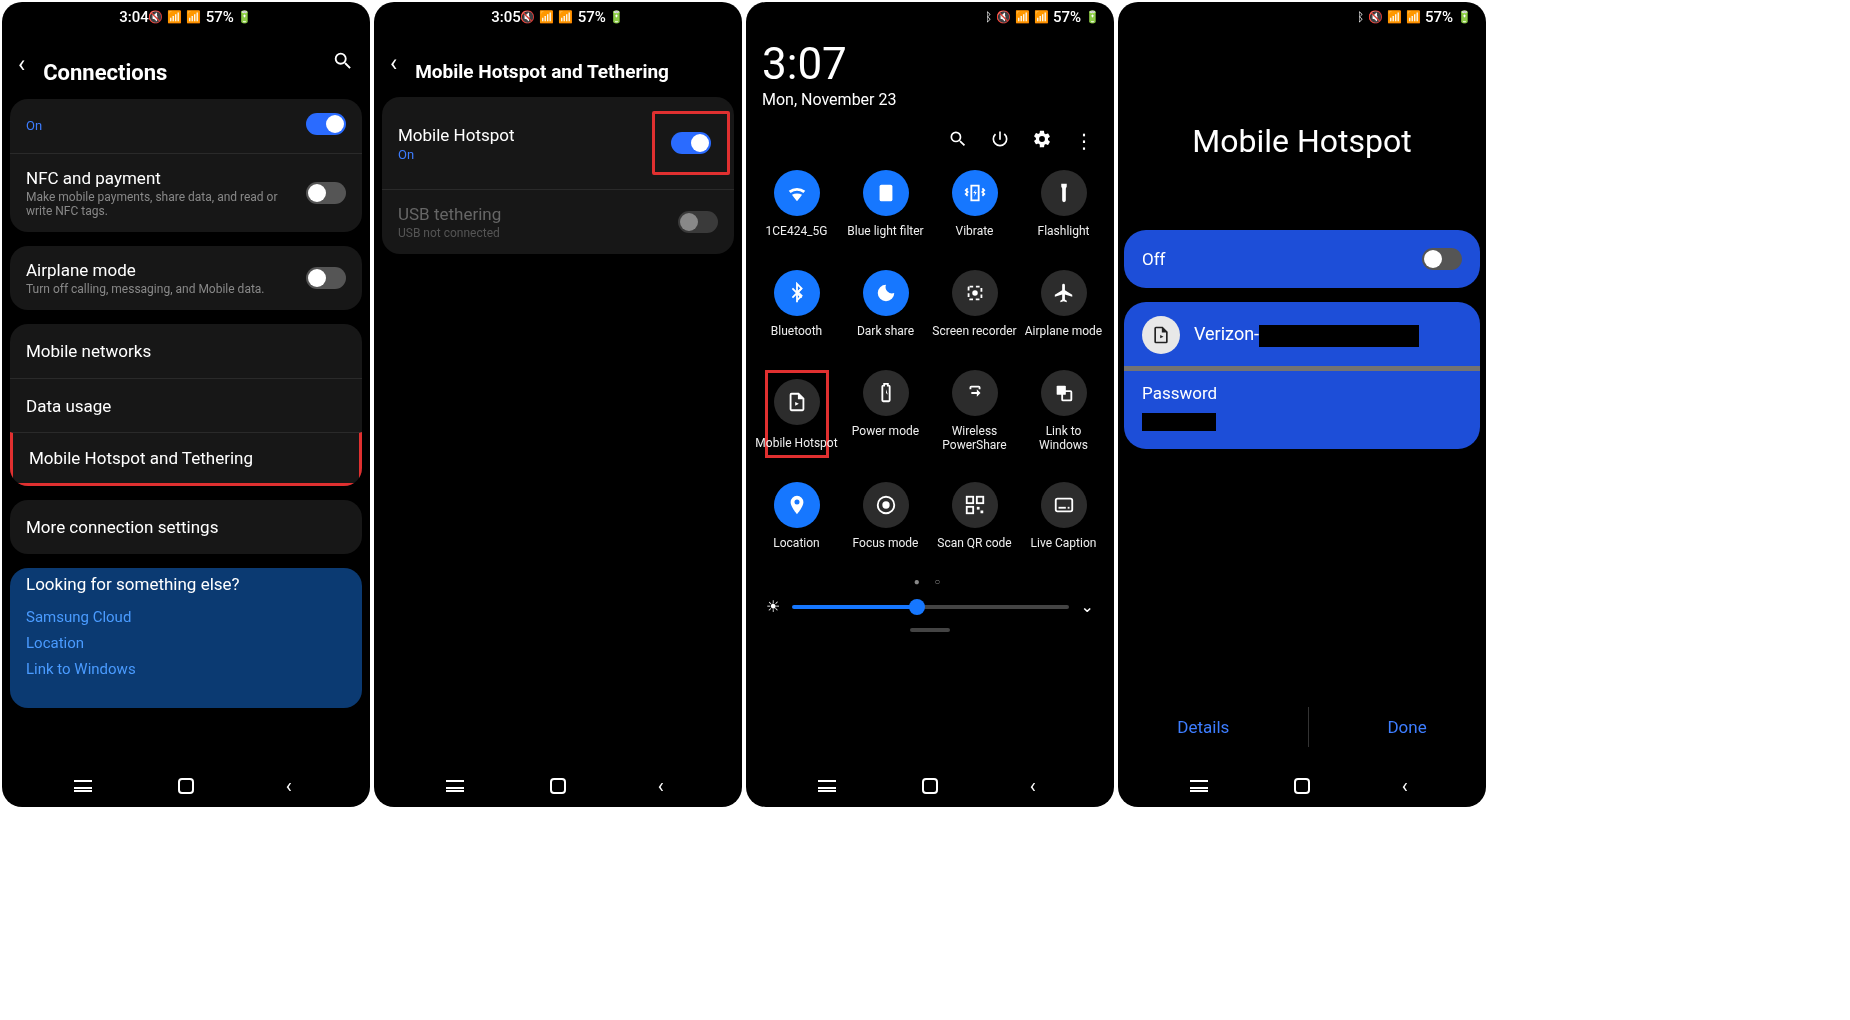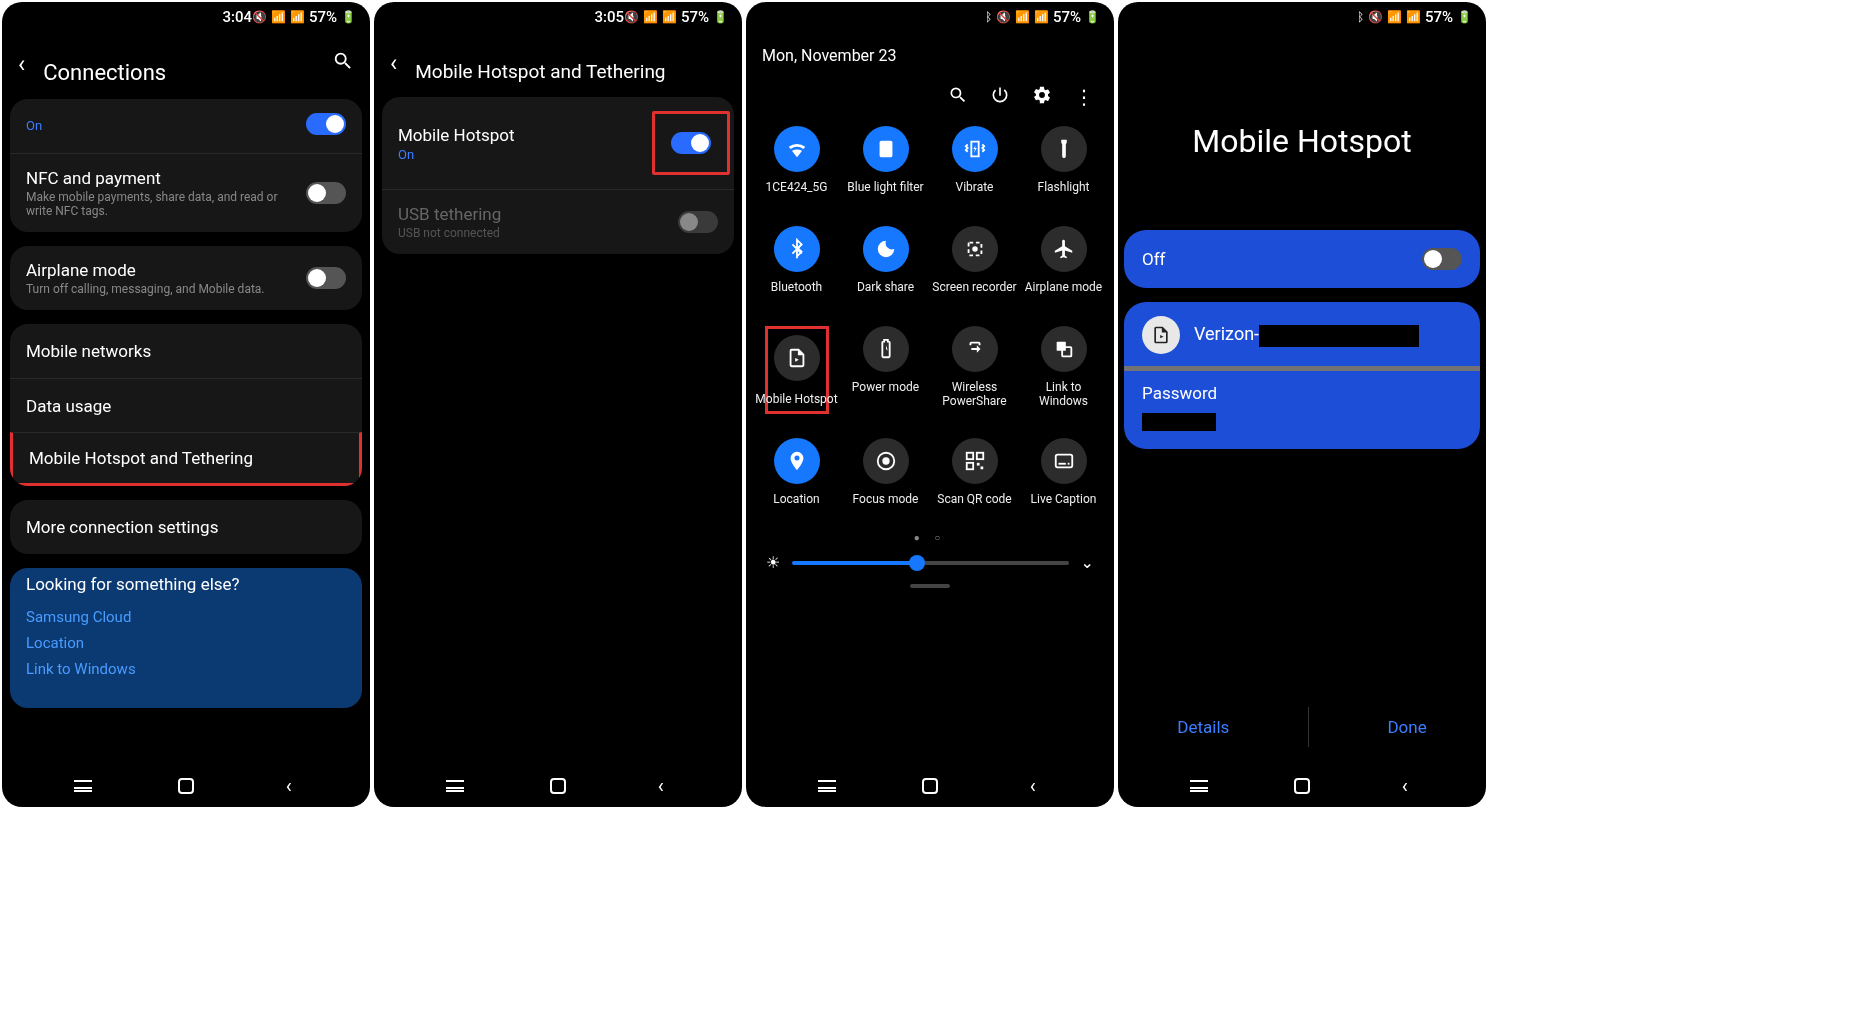--- a/index.html
+++ b/index.html
@@ -22,36 +22,36 @@
     overflow: hidden;
     position: relative;
     display: flex;
     flex-direction: column;
     color: #fff;
     flex-shrink: 0;
   }
   .status-bar {
     height: 30px;
     display: flex;
-    justify-content: flex-end;
+    justify-content: center;
     align-items: center;
     padding: 0 14px;
     font-size: 15px;
     font-weight: 500;
   }
   .status-icons { display: flex; align-items: center; gap: 4px; }
   .status-icons .ic { font-size: 12px; }
   .header {
     display: flex;
     align-items: center;
     padding: 10px 16px 14px;
     gap: 18px;
   }
   .header .back { font-size: 24px; cursor: pointer; }
-  .header .title { font-size: 22px; font-weight: 400; flex: 1; margin-top: 18px; }
+  .header .title { font-size: 22px; font-weight: 700; flex: 1; margin-top: 18px; }
   .header .search { font-size: 22px; }
   .card {
     background: #171717;
     border-radius: 18px;
     margin: 0 8px 14px;
     overflow: hidden;
   }
   .row {
     display: flex;
     align-items: center;
@@ -290,20 +290,21 @@
     <span class="status-icons">
       <span class="ic">ᛒ</span>
       <span class="ic">🔇</span>
       <span class="ic">📶</span>
       <span class="ic">📶</span>
       <span>57%</span>
       <span class="ic">🔋</span>
     </span>
   </div>
   <div class="qs-header">
+    <div class="qs-time">3:07</div>
     <div class="qs-date">Mon, November 23</div>
   </div>
   <div class="qs-toprow">
     <span><svg width="20" height="20" viewBox="0 0 24 24">
           <path d="M15.5 14h-.79l-.28-.27A6.47 6.47 0 0016 9.5 6.5 6.5 0 109.5 16a6.47 6.47 0 004.23-1.57l.27.28v.79l5 4.99L20.49 19l-4.99-5zm-6 0C7.01 14 5 11.99 5 9.5S7.01 5 9.5 5 14 7.01 14 9.5 11.99 14 9.5 14z"></path>
         </svg></span>
     <span><svg width="20" height="20" viewBox="0 0 24 24">
           <path d="M13 3h-2v10h2V3zm4.83 2.17l-1.42 1.42A6.99 6.99 0 0119 12a7 7 0 11-14 0c0-2.05.88-3.9 2.29-5.19L5.87 5.39A8.97 8.97 0 003 12a9 9 0 1018 0 8.97 8.97 0 00-3.17-6.83z"></path>
         </svg></span>
     <span><svg width="20" height="20" viewBox="0 0 24 24">

